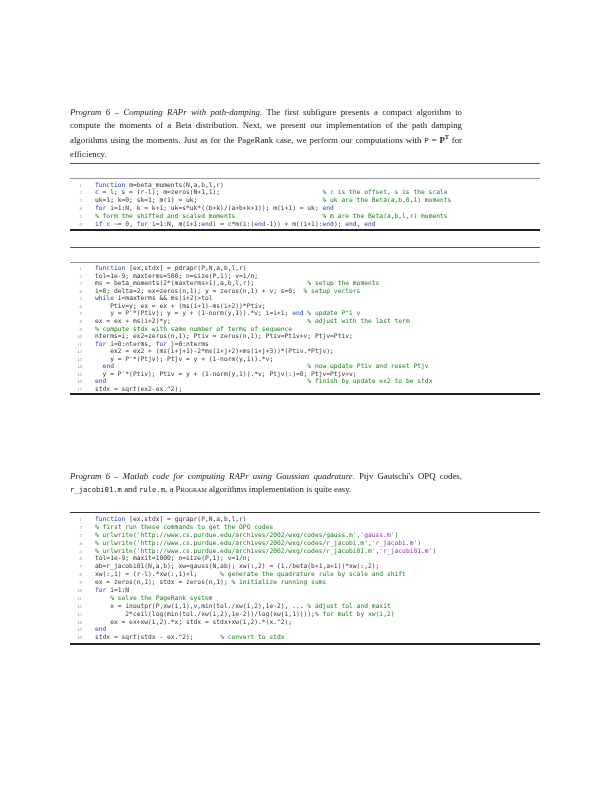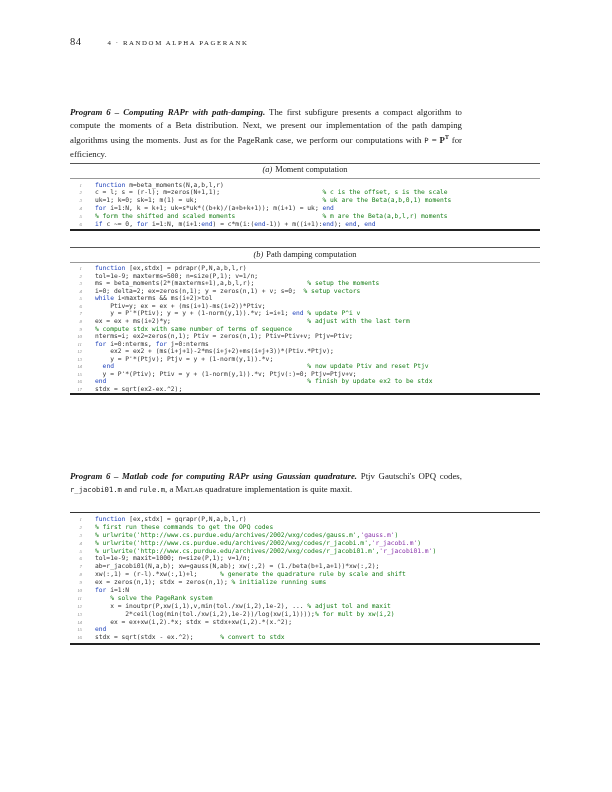--- a/index.html
+++ b/index.html
@@ -7,21 +7,21 @@
         font-family:"Liberation Serif",serif;color:#1a1a1a;overflow:hidden;}
 
   
   .running-header{position:absolute;top:36px;left:70px;display:flex;align-items:baseline;}
   .pagenum{font-size:10.5px;letter-spacing:.5px;}
   .chapter{font-size:6.8px;letter-spacing:1.6px;margin-left:26px;}
 
   
   .caption{position:absolute;left:70px;width:392px;font-size:8.8px;line-height:12.7px;
            text-align:justify;margin:0;}
-  .caption i{font-style:italic;font-weight:bold;}
+  .caption i{font-style:italic;}
   .cap-code{font-family:"DejaVu Sans Mono",monospace;font-size:7.2px;}
   .cap-bold{font-weight:bold;font-style:normal;}
   .cap-bold sup{font-size:5.8px;}
   .smallcaps{font-variant:small-caps;}
   #p6-caption{top:106px;}
   #p7-caption{top:470px;}
 
   
   .listcap{position:absolute;left:70px;width:470px;text-align:center;font-size:8.4px;}
   .listcap i{margin-right:3px;}
@@ -54,42 +54,36 @@
   .sg-k{color:var(--keyword,#2244bb);}
   .sg-c{color:var(--comment,#1a7f1a);}
   .sg-str{color:var(--string,#8833aa);}
   .sg-t{color:var(--plain,#333);}
 </style>
 </head>
 <body>
 
 <div class="page">
 
-  <header class="running-header">
-    <span class="pagenum">84</span>
-    <span class="chapter">4 · RANDOM ALPHA PAGERANK</span>
-  </header>
 
   <p class="caption" id="p6-caption"><i>Program 6 – Computing RAPr with path-damping.</i><span> The first subfigure presents a compact algorithm to compute the moments of a Beta distribution. Next, we present our implementation of the path damping algorithms using the moments. Just as for the PageRank case, we perform our computations with </span><span class="cap-code">P</span><span> = </span><span class="cap-bold"><span>P</span><sup>T</sup></span><span> for efficiency.</span></p>
 
   <div class="rule thin" id="r-a-top"></div>
-  <div class="listcap" id="cap-a"><i>(a)</i><span>Moment computation</span></div>
   <div class="rule lighter" id="r-a-mid"></div>
   <div class="code" id="code-a">
       <div class="code-line"><span class="ln">1</span><span class="sg-k">function</span><span class="sg-t"> m=beta_moments(N,a,b,l,r)</span></div>
       <div class="code-line"><span class="ln">2</span><span class="sg-t">c = l; s = (r-l); m=zeros(N+1,1);</span><span>                           </span><span class="sg-c">% c is the offset, s is the scale</span></div>
       <div class="code-line"><span class="ln">3</span><span class="sg-t">uk=1; k=0; sk=1; m(1) = uk;</span><span>                                 </span><span class="sg-c">% uk are the Beta(a,b,0,1) moments</span></div>
       <div class="code-line"><span class="ln">4</span><span class="sg-k">for</span><span class="sg-t"> i=1:N, k = k+1; uk=s*uk*((b+k)/(a+b+k+1)); m(i+1) = uk; </span><span class="sg-k">end</span></div>
       <div class="code-line"><span class="ln">5</span><span class="sg-c">% form the shifted and scaled moments</span><span>                       </span><span class="sg-c">% m are the Beta(a,b,l,r) moments</span></div>
       <div class="code-line"><span class="ln">6</span><span class="sg-k">if</span><span class="sg-t"> c ~= 0, </span><span class="sg-k">for</span><span class="sg-t"> i=1:N, m(i+1:</span><span class="sg-k">end</span><span class="sg-t">) = c*m(i:(</span><span class="sg-k">end</span><span class="sg-t">-1)) + m((i+1):</span><span class="sg-k">end</span><span class="sg-t">); </span><span class="sg-k">end</span><span class="sg-t">, </span><span class="sg-k">end</span></div>
     </div>
   <div class="rule dark" id="r-a-bot"></div>
 
   <div class="rule thin" id="r-b-top"></div>
-  <div class="listcap" id="cap-b"><i>(b)</i><span>Path damping computation</span></div>
   <div class="rule lighter" id="r-b-mid"></div>
   <div class="code" id="code-b">
       <div class="code-line"><span class="ln">1</span><span class="sg-k">function</span><span class="sg-t"> [ex,stdx] = pdrapr(P,N,a,b,l,r)</span></div>
       <div class="code-line"><span class="ln">2</span><span class="sg-t">tol=1e-9; maxterms=500; n=size(P,1); v=1/n;</span></div>
       <div class="code-line"><span class="ln">3</span><span class="sg-t">ms = beta_moments(2*(maxterms+1),a,b,l,r);</span><span>              </span><span class="sg-c">% setup the moments</span></div>
       <div class="code-line"><span class="ln">4</span><span class="sg-t">i=0; delta=2; ex=zeros(n,1); y = zeros(n,1) + v; s=0;</span><span>  </span><span class="sg-c">% setup vectors</span></div>
       <div class="code-line"><span class="ln">5</span><span class="sg-k">while</span><span class="sg-t"> i&lt;maxterms &amp;&amp; ms(i+2)&gt;tol</span></div>
       <div class="code-line"><span class="ln">6</span><span class="sg-t">    Ptiv=y; ex = ex + (ms(i+1)-ms(i+2))*Ptiv;</span></div>
       <div class="code-line"><span class="ln">7</span><span class="sg-t">    y = P'*(Ptiv); y = y + (1-norm(y,1)).*v; i=i+1; </span><span class="sg-k">end</span><span> </span><span class="sg-c">% update P^i v</span></div>
       <div class="code-line"><span class="ln">8</span><span class="sg-t">ex = ex + ms(i+2)*y;</span><span>                                    </span><span class="sg-c">% adjust with the last term</span></div>
@@ -98,21 +92,21 @@
       <div class="code-line"><span class="ln">11</span><span class="sg-k">for</span><span class="sg-t"> i=0:nterms, </span><span class="sg-k">for</span><span class="sg-t"> j=0:nterms</span></div>
       <div class="code-line"><span class="ln">12</span><span class="sg-t">    ex2 = ex2 + (ms(i+j+1)-2*ms(i+j+2)+ms(i+j+3))*(Ptiv.*Ptjv);</span></div>
       <div class="code-line"><span class="ln">13</span><span class="sg-t">    y = P'*(Ptjv); Ptjv = y + (1-norm(y,1)).*v;</span></div>
       <div class="code-line"><span class="ln">14</span><span class="sg-t">  </span><span class="sg-k">end</span><span>                                                   </span><span class="sg-c">% now update Ptiv and reset Ptjv</span></div>
       <div class="code-line"><span class="ln">15</span><span class="sg-t">  y = P'*(Ptiv); Ptiv = y + (1-norm(y,1)).*v; Ptjv(:)=0; Ptjv=Ptjv+v;</span></div>
       <div class="code-line"><span class="ln">16</span><span class="sg-k">end</span><span>                                                     </span><span class="sg-c">% finish by update ex2 to be stdx</span></div>
       <div class="code-line"><span class="ln">17</span><span class="sg-t">stdx = sqrt(ex2-ex.^2);</span></div>
     </div>
   <div class="rule dark" id="r-b-bot"></div>
 
-  <p class="caption" id="p7-caption"><i>Program 6 – Matlab code for computing RAPr using Gaussian quadrature.</i><span> Ptjv Gautschi's OPQ codes, </span><span class="cap-code">r_jacobi01.m</span><span> and </span><span class="cap-code">rule.m</span><span>, a </span><span class="smallcaps">Matlab</span><span> quadrature implementation is quite maxit.</span></p>
+  <p class="caption" id="p7-caption"><i>Program 6 – Matlab code for computing RAPr using Gaussian quadrature.</i><span> Ptjv Gautschi's OPQ codes, </span><span class="cap-code">r_jacobi01.m</span><span> and </span><span class="cap-code">rule.m</span><span>, a </span><span class="smallcaps">Program</span><span> algorithms implementation is quite easy.</span></p>
 
   <div class="rule medium" id="r-7-top"></div>
   <div class="code" id="code-7">
       <div class="code-line"><span class="ln">1</span><span class="sg-k">function</span><span class="sg-t"> [ex,stdx] = gqrapr(P,N,a,b,l,r)</span></div>
       <div class="code-line"><span class="ln">2</span><span class="sg-c">% first run these commands to get the OPQ codes</span></div>
       <div class="code-line"><span class="ln">3</span><span class="sg-c">% urlwrite('http://www.cs.purdue.edu/archives/2002/wxg/codes/gauss.m',</span><span class="sg-str">'gauss.m'</span><span class="sg-c">)</span></div>
       <div class="code-line"><span class="ln">4</span><span class="sg-c">% urlwrite('http://www.cs.purdue.edu/archives/2002/wxg/codes/r_jacobi.m',</span><span class="sg-str">'r_jacobi.m'</span><span class="sg-c">)</span></div>
       <div class="code-line"><span class="ln">5</span><span class="sg-c">% urlwrite('http://www.cs.purdue.edu/archives/2002/wxg/codes/r_jacobi01.m',</span><span class="sg-str">'r_jacobi01.m'</span><span class="sg-c">)</span></div>
       <div class="code-line"><span class="ln">6</span><span class="sg-t">tol=1e-9; maxit=1000; n=size(P,1); v=1/n;</span></div>
       <div class="code-line"><span class="ln">7</span><span class="sg-t">ab=r_jacobi01(N,a,b); xw=gauss(N,ab); xw(:,2) = (1./beta(b+1,a+1))*xw(:,2);</span></div>

